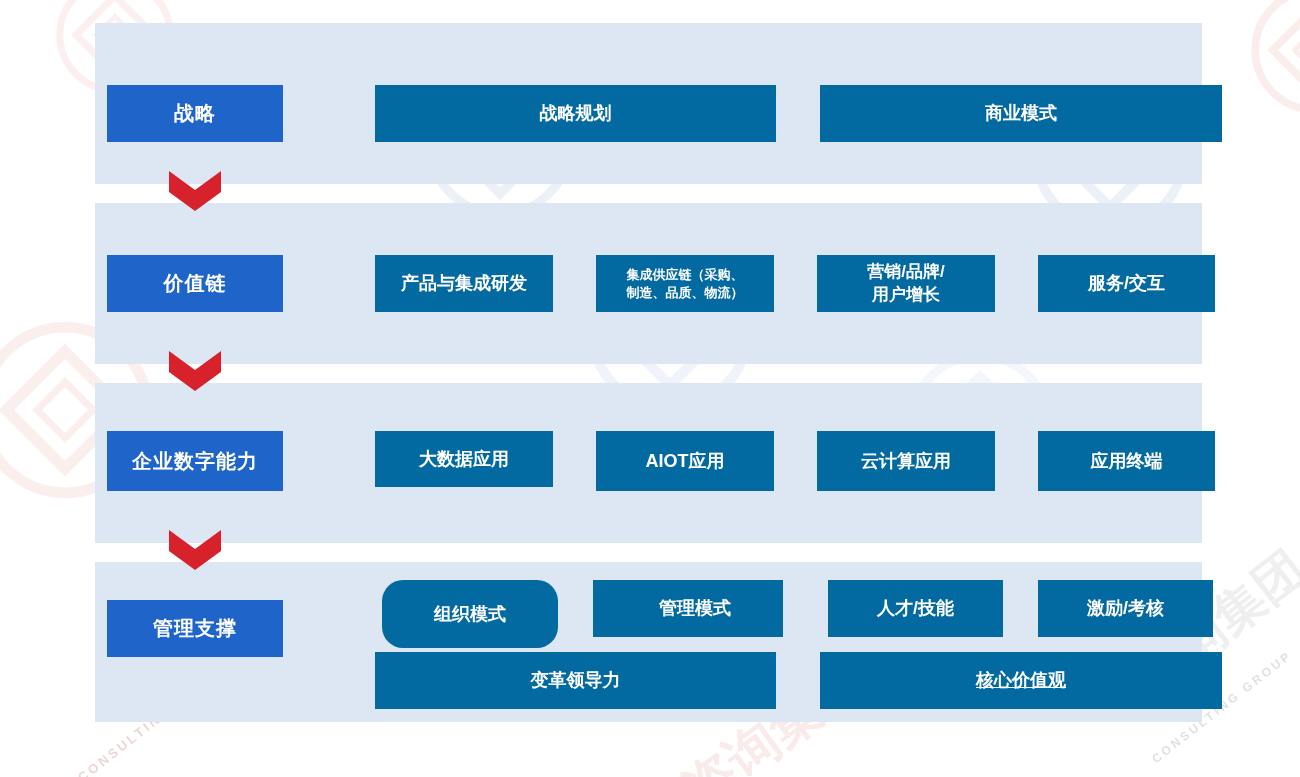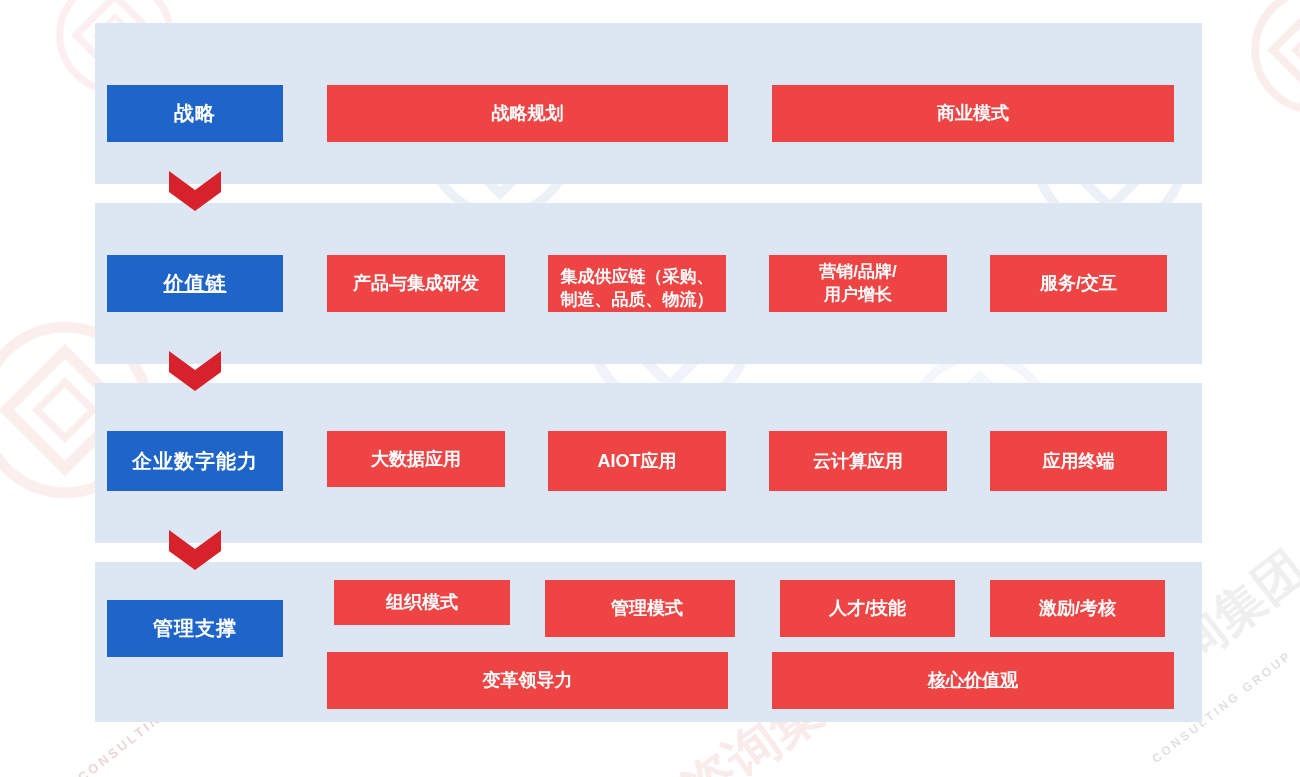--- a/index.html
+++ b/index.html
@@ -15,22 +15,22 @@
   .band{position:absolute;left:95px;width:1107px;background:#dde7f4;z-index:1;}
   .band1{top:23px;height:161px;}
   .band2{top:203px;height:161px;}
   .band3{top:383px;height:160px;}
   .band4{top:562px;height:160px;}
 
   
   .box{position:absolute;display:flex;align-items:center;justify-content:center;
        color:#ffffff;text-align:center;line-height:1.35;white-space:pre-line;}
   .dark{background:#1f65c9;font-size:20px;font-weight:700;letter-spacing:1px;}
-  .med{background:#ef4444;font-size:18px;font-weight:600;}
-  .med.sm{font-size:17px;align-items:flex-end;}
+  .med{background:#0369a1;font-size:18px;font-weight:600;margin-left:48px;}
+  .med.sm{font-size:13px;}
   .med.md{font-size:17px;}
 
   
   .chevron{position:absolute;left:169px;width:52px;height:40px;z-index:2;}
   .chevron svg{width:100%;height:100%;display:block;}
   .ch1{top:171px;} .ch2{top:351px;} .ch3{top:530px;}
 </style>
 </head>
 <body>
 
@@ -105,21 +105,21 @@
     </div>
   </div>
 
   <div class="chevron ch1">
     <svg viewBox="0 0 52 40">
         <polygon points="0,0 26,19 52,0 52,21 26,40 0,21" fill="#d8222b"></polygon>
       </svg>
   </div>
 
   <div class="band band2">
-    <div class="box dark" style="left:12px;top:52px;width:176px;height:57px;text-decoration:underline;">
+    <div class="box dark" style="left:12px;top:52px;width:176px;height:57px;">
       <span>价值链</span>
     </div>
     <div class="box med" style="left:232px;top:52px;width:178px;height:57px;">
       <span>产品与集成研发</span>
     </div>
     <div class="box med sm" style="left:453px;top:52px;width:178px;height:57px;">
       <span>集成供应链（采购、
 制造、品质、物流）</span>
     </div>
     <div class="box med md" style="left:674px;top:52px;width:178px;height:57px;">
@@ -158,21 +158,21 @@
   <div class="chevron ch3">
     <svg viewBox="0 0 52 40">
         <polygon points="0,0 26,19 52,0 52,21 26,40 0,21" fill="#d8222b"></polygon>
       </svg>
   </div>
 
   <div class="band band4">
     <div class="box dark" style="left:12px;top:38px;width:176px;height:57px;">
       <span>管理支撑</span>
     </div>
-    <div class="box med" style="left:239px;top:18px;width:176px;height:45px;">
+    <div class="box med" style="left:239px;top:18px;width:176px;height:68px;border-radius:21px;">
       <span>组织模式</span>
     </div>
     <div class="box med" style="left:450px;top:18px;width:176px;height:57px;padding-left:14px;">
       <span>管理模式</span>
     </div>
     <div class="box med" style="left:685px;top:18px;width:175px;height:57px;">
       <span>人才/技能</span>
     </div>
     <div class="box med" style="left:895px;top:18px;width:175px;height:57px;">
       <span>激励/考核</span>

